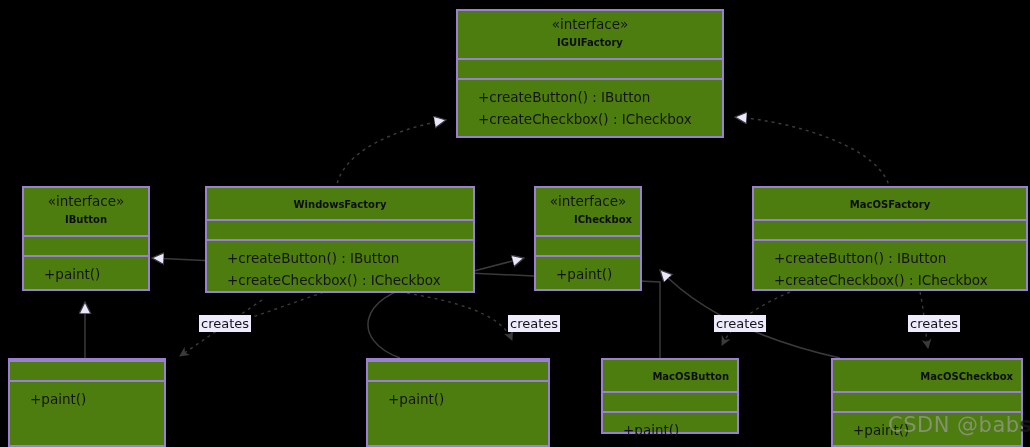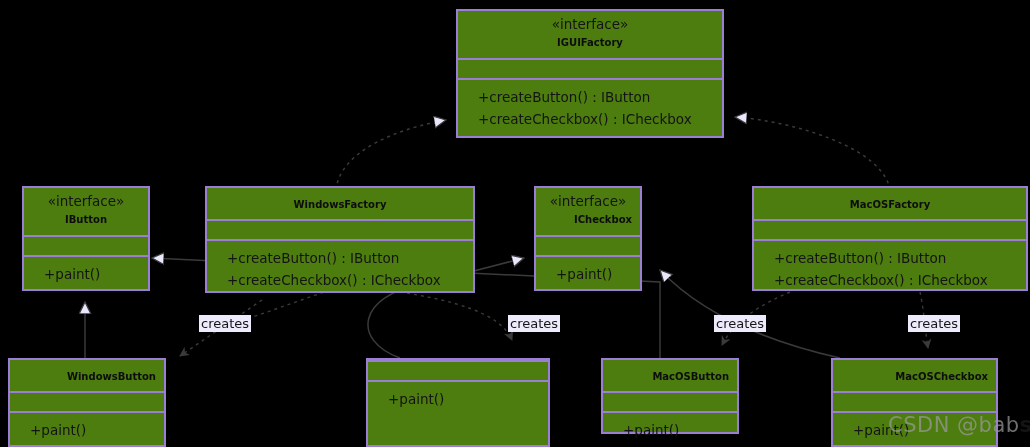--- a/index.html
+++ b/index.html
@@ -192,23 +192,20 @@
     <div class="uml-sep"></div>
     <div class="uml-attrs"></div>
     <div class="uml-sep"></div>
     <div class="uml-ops">
       <div class="uml-op">+createButton() : IButton</div>
       <div class="uml-op">+createCheckbox() : ICheckbox</div>
     </div>
   </div>
 
   <div class="uml-box" style="left:8px; top:358px; width:158px; height:89px;">
-    <div class="uml-head" style="padding-top:7px; padding-bottom:5px;">
-      <div class="uml-name name-left">WindowsButton</div>
-    </div>
     <div class="uml-sep"></div>
     <div class="uml-attrs"></div>
     <div class="uml-sep"></div>
     <div class="uml-ops">
       <div class="uml-op">+paint()</div>
     </div>
   </div>
 
   <div class="uml-box" style="left:366px; top:358px; width:184px; height:89px;">
     <div class="uml-sep"></div>
@@ -224,21 +221,21 @@
       <div class="uml-name name-left">MacOSButton</div>
     </div>
     <div class="uml-sep"></div>
     <div class="uml-attrs"></div>
     <div class="uml-sep"></div>
     <div class="uml-ops">
       <div class="uml-op">+paint()</div>
     </div>
   </div>
 
-  <div class="uml-box" style="left:831px; top:358px; width:167px; height:89px;">
+  <div class="uml-box" style="left:831px; top:358px; width:192px; height:89px;">
     <div class="uml-head" style="padding-top:7px; padding-bottom:5px;">
       <div class="uml-name name-left">MacOSCheckbox</div>
     </div>
     <div class="uml-sep"></div>
     <div class="uml-attrs"></div>
     <div class="uml-sep"></div>
     <div class="uml-ops">
       <div class="uml-op">+paint()</div>
     </div>
   </div>

